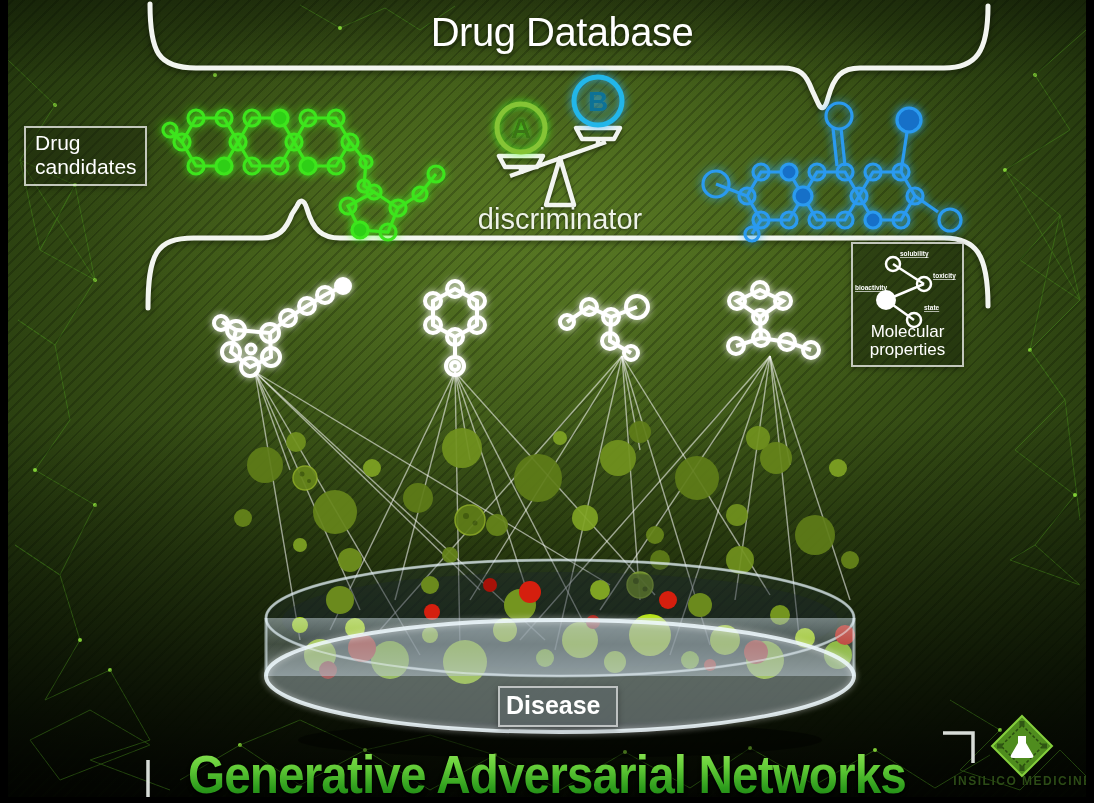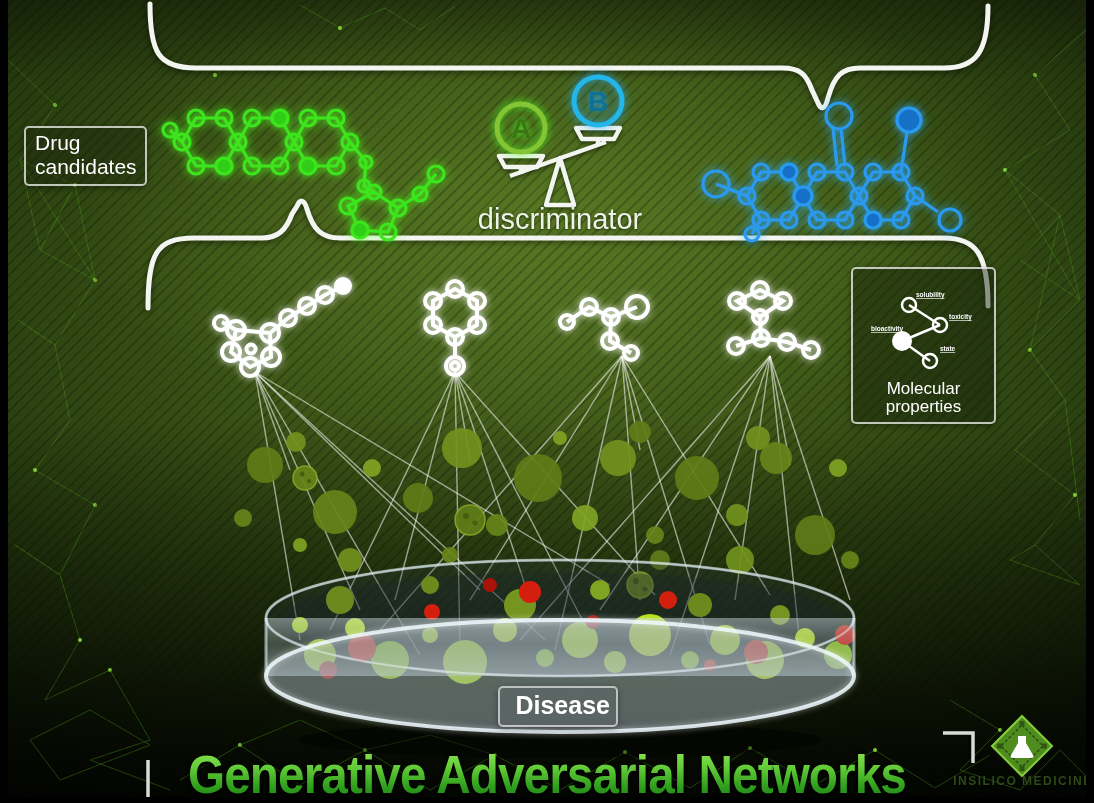--- a/index.html
+++ b/index.html
@@ -18,39 +18,39 @@
   .edge-right{right:0;top:0;width:8px;height:100%;}
   .edge-bottom{left:0;bottom:0;width:100%;height:6px;}
   svg.layer{position:absolute;left:0;top:0;pointer-events:none;}
   .top-title{
     position:absolute;left:287px;top:10px;width:550px;text-align:center;
     color:#fff;font-size:40px;letter-spacing:-0.5px;
     text-shadow:0 2px 4px rgba(0,0,0,.55);
   }
   .label-box{
     position:absolute;color:#fff;border:2px solid rgba(255,255,255,.72);
-    border-radius:5px;background:rgba(25,35,12,.38);
+    border-radius:0;background:rgba(25,35,12,.38);
     box-shadow:0 2px 6px rgba(0,0,0,.35);
   }
   .drug-candidates{left:24px;top:126px;width:102px;padding:3px 8px 5px 9px;
     font-size:21px;line-height:1.14;}
   .discriminator-label{
     position:absolute;left:440px;top:203px;width:240px;text-align:center;
     color:#eef3e8;font-size:29px;text-shadow:0 1px 3px rgba(0,0,0,.6);
   }
   .molprops{
-    left:851px;top:267px;width:109px;height:121px;padding:16px;
+    left:851px;top:242px;width:109px;height:121px;padding:0;
     background:rgba(22,32,10,.46);
   }
   .molprops .cap{
     position:absolute;left:0;right:0;bottom:5px;text-align:center;
     font-size:17px;line-height:1.1;color:#fff;
   }
   .disease{
-    left:498px;top:686px;width:104px;padding:3px 6px 5px 6px;text-align:right;
+    left:498px;top:686px;width:104px;padding:3px 6px 5px 6px;text-align:left;
     font-weight:bold;font-size:25px;background:rgba(95,105,108,.38);
     border-color:rgba(255,255,255,.6);
   }
   .footer-title{
     position:absolute;left:0;top:744px;width:1094px;text-align:center;
     font-size:53px;font-weight:bold;letter-spacing:-1px;
     transform:scaleX(.90);
     background:linear-gradient(180deg,#9aec5d 0%, #63cc38 38%, #2d9c1c 72%, #187a10 100%);
     -webkit-background-clip:text;background-clip:text;color:transparent;
     filter:drop-shadow(0 2px 2px rgba(0,0,0,.85)) drop-shadow(0 0 1px rgba(0,0,0,.8));
@@ -399,20 +399,21 @@
       <path d="M0,-30 L30,0 L0,30 L-30,0 Z" fill="#4f8c1e" stroke="#84ce3c" stroke-width="2"></path>
       <path d="M0,-21 L21,0 L0,21 L-21,0 Z" fill="none" stroke="#2a4d10" stroke-width="1.5" stroke-dasharray="3 2"></path>
       <rect x="-2.5" y="-25" width="5" height="5" fill="#2f5713"></rect>
       <rect x="20" y="-2.5" width="5" height="5" fill="#2f5713"></rect>
       <rect x="-2.5" y="20" width="5" height="5" fill="#2f5713"></rect>
       <rect x="-25" y="-2.5" width="5" height="5" fill="#2f5713"></rect>
       <path d="M-4,-10 L4,-10 L4,-3 L11,9 Q12.5,12 8.5,12 L-8.5,12 Q-12.5,12 -11,9 L-4,-3 Z" fill="#ffffff"></path>
     </g>
   </svg>
 
+  <div class="top-title">Drug Database</div>
 
   <div class="label-box drug-candidates">Drug candidates</div>
 
   <div class="discriminator-label">discriminator</div>
 
   <div class="label-box molprops">
     <svg width="105" height="86" viewBox="0 0 105 86">
       <g stroke="#ffffff" stroke-width="2.5" fill="none">
         <line x1="40" y1="20" x2="71" y2="40"></line>
         <line x1="71" y1="40" x2="33" y2="56"></line>

